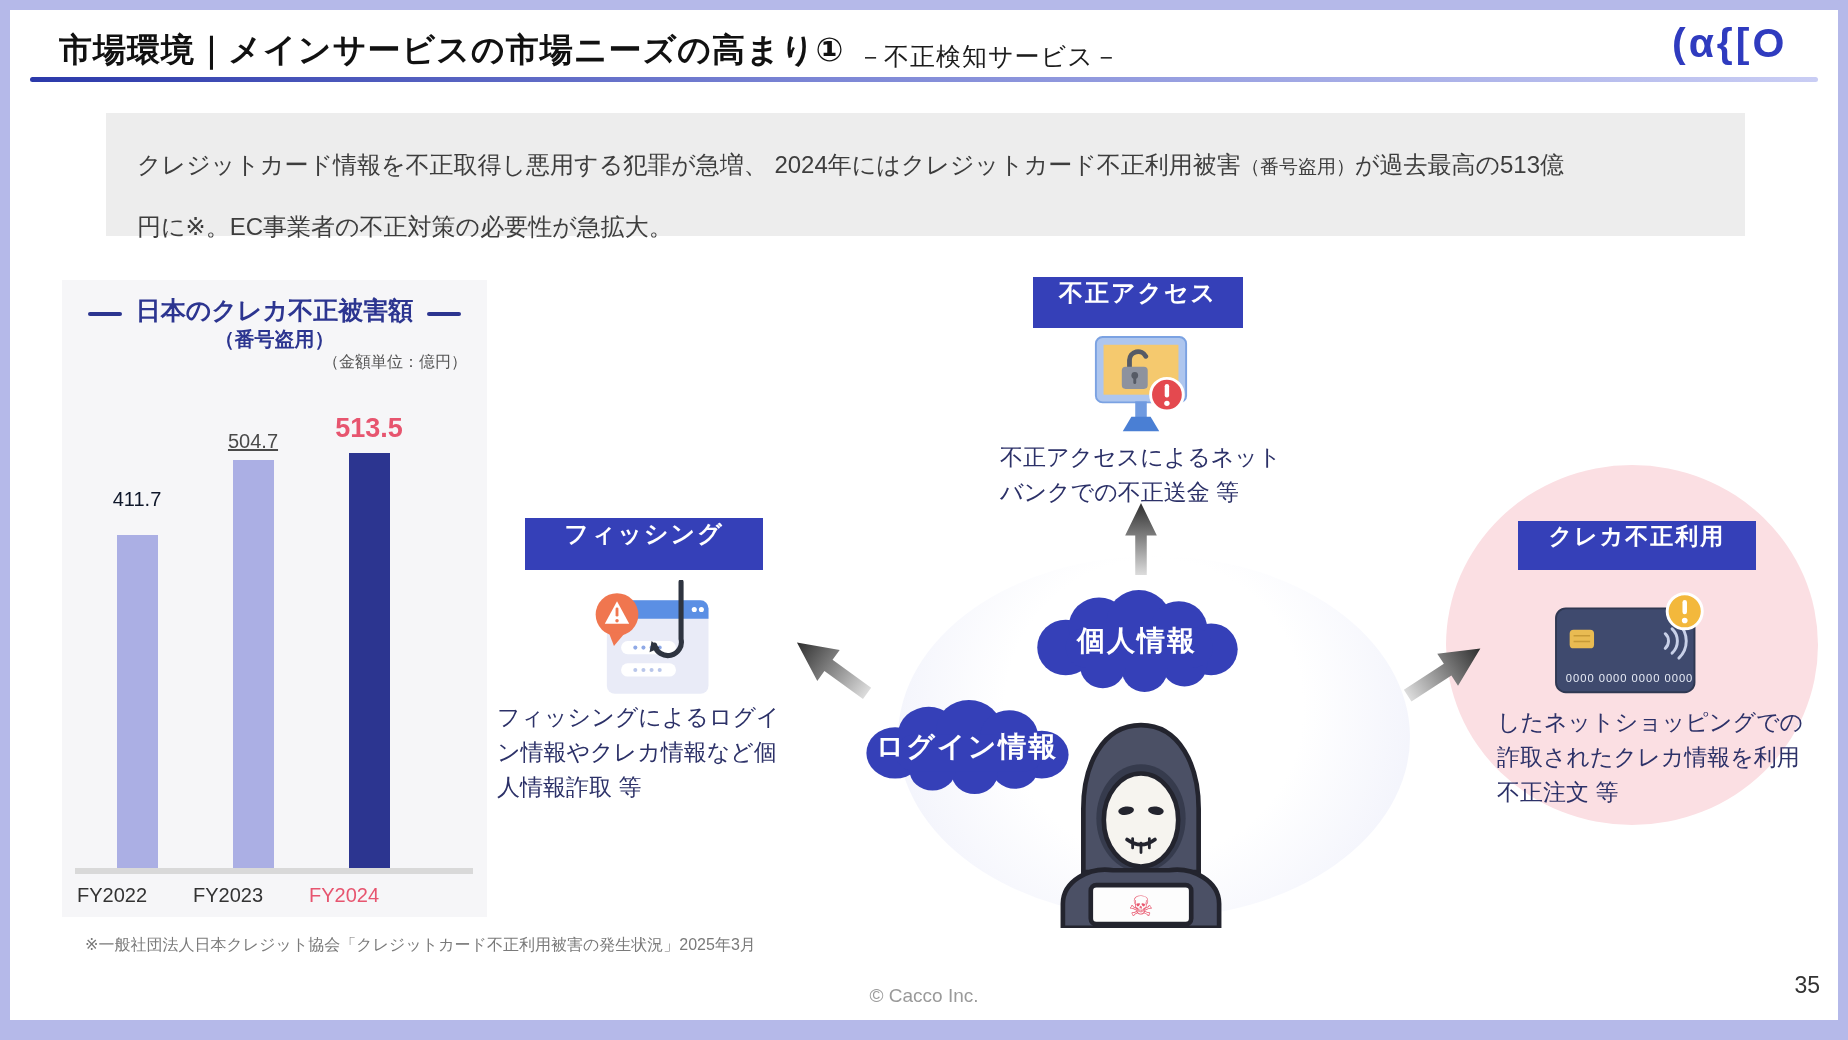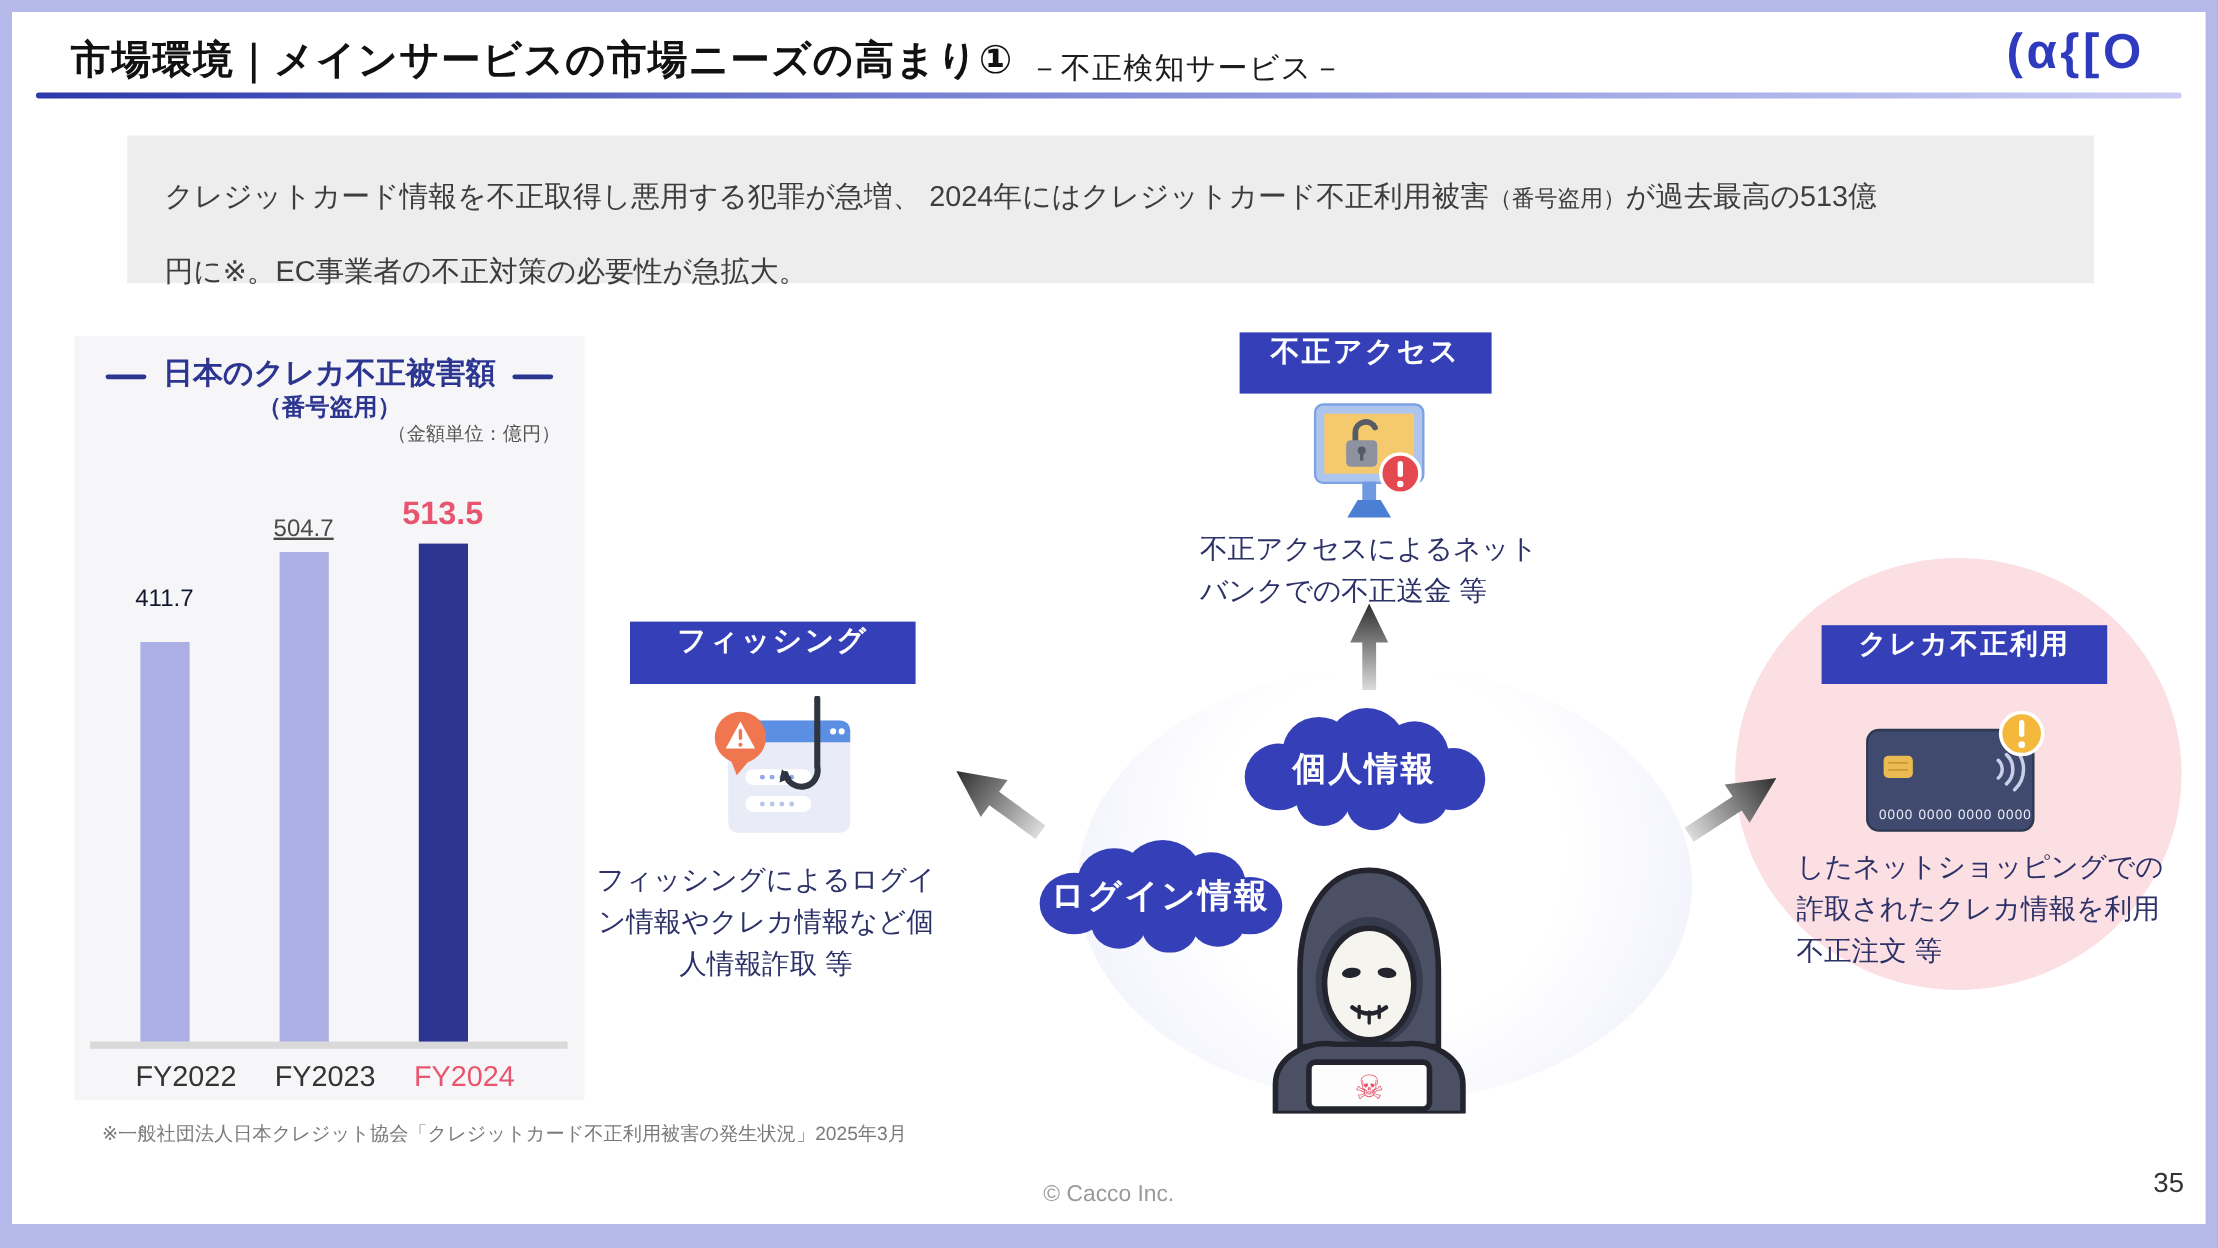--- a/index.html
+++ b/index.html
@@ -24,21 +24,21 @@
   .chart-panel{position:absolute;left:62px;top:280px;width:425px;height:637px;background:#f6f6f8;}
   .chart-title{position:absolute;left:0;top:14px;width:100%;text-align:center;font-size:25px;font-weight:700;color:#2c3590;}
   .chart-subtitle{position:absolute;left:0;top:46px;width:100%;text-align:center;font-size:20px;font-weight:700;color:#2c3590;}
   .chart-unit{position:absolute;right:20px;top:72px;font-size:16px;color:#555;}
   .title-dash{position:absolute;top:32px;width:34px;height:4px;background:#2c3590;border-radius:2px;}
   .dash-left{left:26px;} .dash-right{right:26px;}
   .chart-plot{position:absolute;left:0;top:0;width:100%;height:100%;}
   .chart-baseline{position:absolute;left:13px;top:588px;width:398px;height:6px;background:#d9d9d9;}
   .bar{position:absolute;}
   .bar-value{position:absolute;font-size:20px;text-align:center;}
-  .bar-cat{position:absolute;font-size:24px;text-align:right;}
+  .bar-cat{position:absolute;font-size:20px;text-align:left;}
   .chart-footnote{position:absolute;left:85px;top:935px;width:1000px;font-size:16px;color:#7a7a7a;}
 
   
   .node-label{position:absolute;background:#3540b8;color:#fff;font-weight:700;display:flex;justify-content:center;letter-spacing:2px;}
   .desc{position:absolute;color:#2c3168;font-size:23px;line-height:35px;}
   .cloud{position:absolute;}
   .cloud svg{position:absolute;left:0;top:0;width:100%;height:100%;color:#3540b8;}
   .cloud .cloud-label{position:absolute;left:0;top:0;width:100%;height:100%;display:flex;align-items:center;justify-content:center;color:#fff;font-weight:700;letter-spacing:2px;}
   .soft-circle{position:absolute;left:898px;top:556px;width:512px;height:362px;border-radius:50%;
     background:radial-gradient(circle at 50% 42%, #ffffff 45%, #eceefa 100%);}
@@ -171,21 +171,21 @@
         </g>
       <path d="M101 2 v56 a13 13 0 1 1 -26 6" fill="none" stroke="#2e3440" stroke-width="5" stroke-linecap="round"></path>
       <polygon points="72,60 80,67 70,71" fill="#2e3440"></polygon>
       <circle cx="38" cy="34" r="21" fill="#f0764f"></circle>
       <polygon points="30,52 46,52 35,65" fill="#f0764f"></polygon>
       <polygon points="38,21 50,43 26,43" fill="#fff"></polygon>
       <rect x="36.6" y="27" width="2.8" height="9" rx="1.4" fill="#f0764f"></rect>
         <circle cx="38" cy="40" r="1.7" fill="#f0764f"></circle>
     </svg>
   </div>
-  <div class="desc z3" style="left:497px;top:716px;text-align:center;">
+  <div class="desc z3" style="left:497px;top:700px;">
     <div>フィッシングによるログイ</div>
     <div>ン情報やクレカ情報など個</div>
     <div>人情報詐取 等</div>
   </div>
 
   <div class="node-label z3" style="left:1518px;top:521px;width:238px;height:49px;font-size:23px;">
     <span>クレカ不正利用</span>
   </div>
   <div class="abs z2" style="left:1552px;top:583px;width:166px;height:117px;">
     <svg width="166" height="117" viewBox="0 0 170 120">

